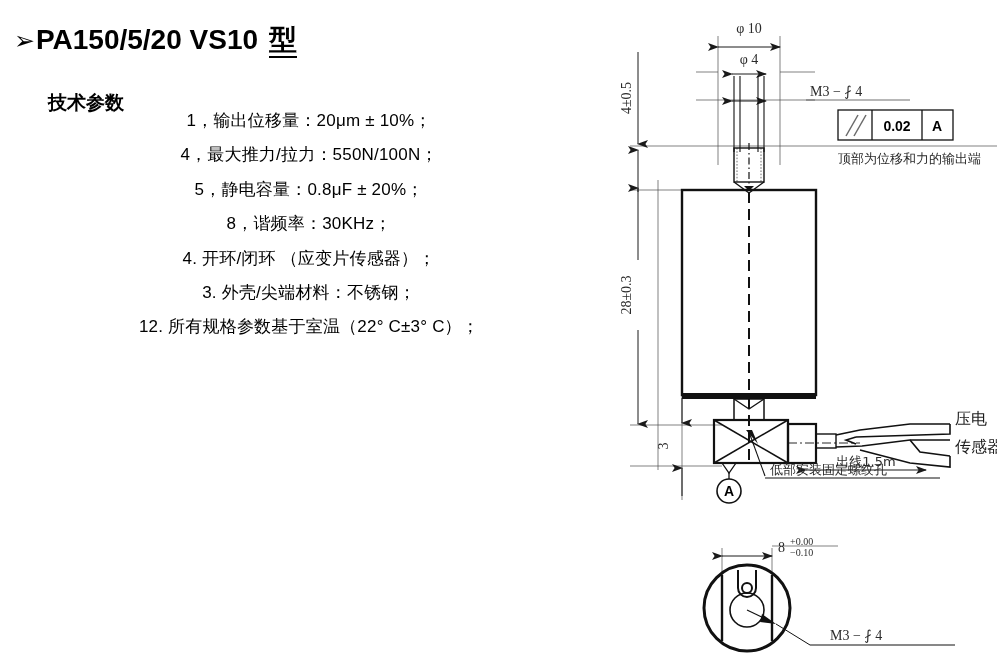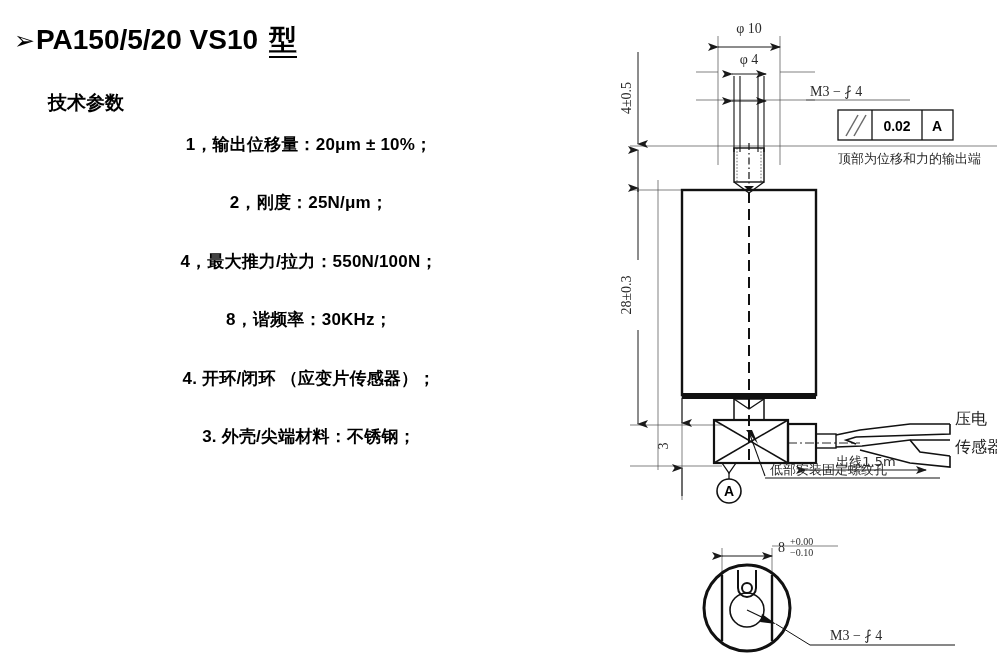--- a/index.html
+++ b/index.html
@@ -49,26 +49,25 @@
   }
   #spec-list {
     position: absolute;
     left: 9px; top: 112px;
     width: 600px;
     list-style: none;
     margin: 0; padding: 0;
   }
   #spec-list li {
     font-size: 17px;
-    font-weight: 700;
+    font-weight: 400;
     line-height: 17px;
     height: 34.4px;
     white-space: nowrap;
     letter-spacing: 0.2px;
-    margin-top: 24px;
   }
 
   
   #drawing-panel {
     position: absolute;
     left: 610px; top: 0;
     width: 387px;
     height: 488px;
     text-align: center;
   }
@@ -107,25 +106,26 @@
 <section id="spec-panel">
 
   <h1 id="page-title">
     <span class="bullet">➢</span><span class="model">PA150/5/20  VS10</span><span class="suffix">型</span>
   </h1>
 
   <h2 id="spec-heading">技术参数</h2>
 
   <ul id="spec-list">
     <li>1，输出位移量：20μm ± 10%；</li>
-    <li>2，刚度：25N/μm；</li>
     <li>4，最大推力/拉力：550N/100N；</li>
+    <li>5，静电容量：0.8μF ± 20%；</li>
     <li>8，谐频率：30KHz；</li>
     <li>4. 开环/闭环 （应变片传感器）；</li>
     <li>3. 外壳/尖端材料：不锈钢；</li>
+    <li>12. 所有规格参数基于室温（22° C±3° C）；</li>
   </ul>
 </section>
 
 <section id="drawing-panel">
 <svg id="drawing-svg" viewBox="0 0 387 662">
 
   <defs>
     <marker id="ar" markerWidth="11" markerHeight="8" refX="10" refY="4" orient="auto" markerUnits="userSpaceOnUse">
       <path d="M0,0 L11,4 L0,8 L2.6,4 Z" fill="#1a1a1a"></path>
     </marker>

